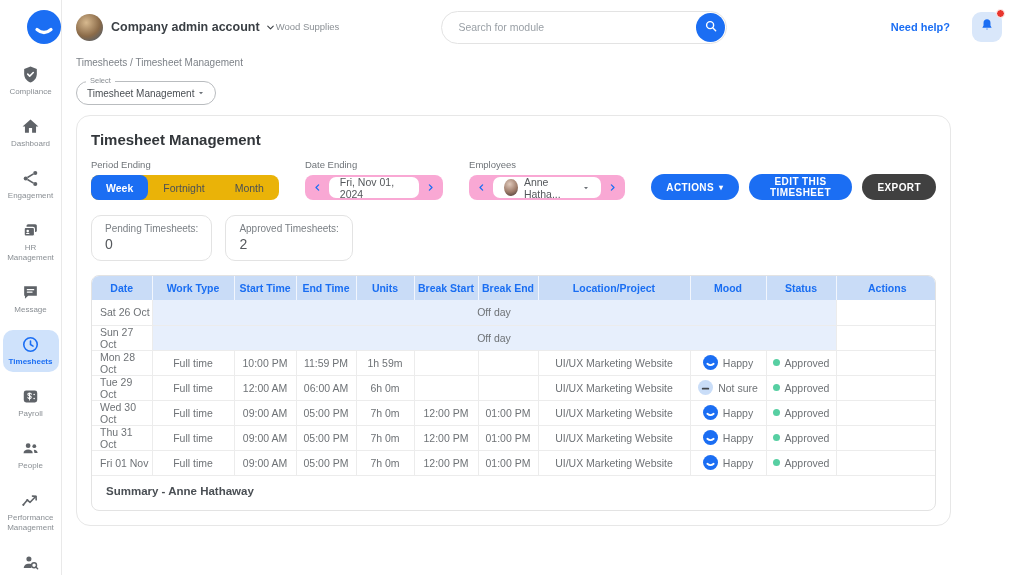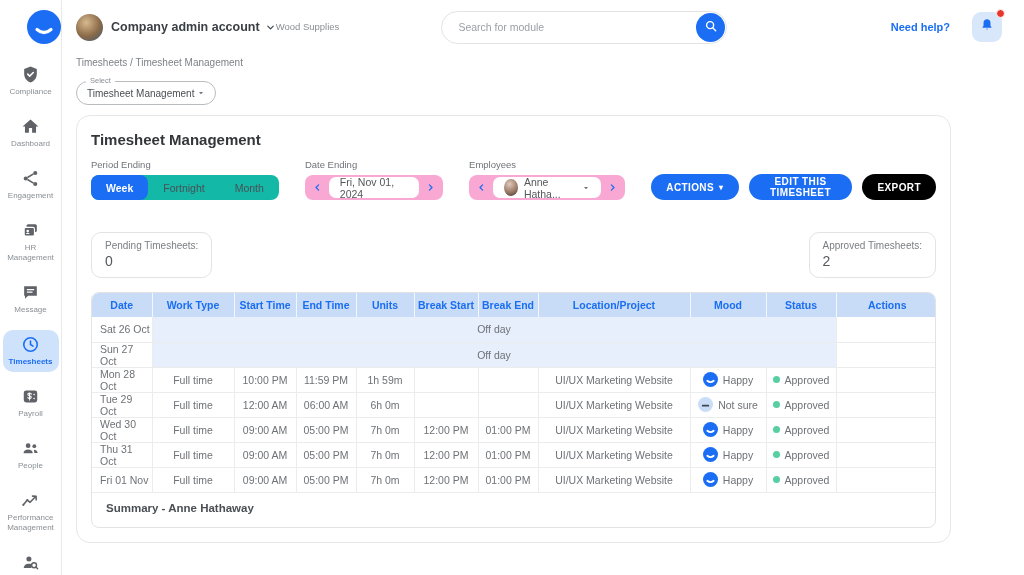--- a/index.html
+++ b/index.html
@@ -55,41 +55,41 @@
   .caret-down svg { width:8px; height:8px; color:#6d7278; display:block; }
 
   
   .card { margin:10px 0 0 14px; width:875px; border:1px solid #e7e7e7; border-radius:14px;
     padding:15px 14px 14px; background:#fff; }
   .card-title { font-size:15px; font-weight:bold; color:#33373b; }
 
   .controls-row { display:flex; align-items:flex-end; margin-top:11px; gap:26px; }
   .control-group { display:flex; flex-direction:column; gap:5px; }
   .control-label { font-size:9.5px; color:#6f7479; }
-  .segmented { display:flex; background:#14b8a6; border-radius:8px; height:25px; align-items:stretch; }
+  .segmented { display:flex; background:#eab308; border-radius:8px; height:25px; align-items:stretch; }
   .segment { padding:0 15px; font-size:10.5px; color:#4a5056; display:flex; align-items:center;
     border-radius:8px; cursor:pointer; }
   .segment.active { background:#1b6ef3; color:#fff; font-weight:bold; }
   .stepper { display:flex; background:#f9a8d4; border-radius:8px; height:25px; align-items:center; padding:0 1px; }
   .stepper-btn { width:27px; height:25px; display:flex; align-items:center; justify-content:center;
     background:none; border:none; cursor:pointer; color:#1b6ef3; }
   .stepper-btn svg { width:9px; height:9px; }
   .stepper-box { background:#fff; border-radius:7px; height:21px; display:flex; align-items:center;
     padding:0 11px; font-size:10.5px; color:#55585c; gap:6px; cursor:pointer; }
   .employee-avatar { width:17px; height:17px; border-radius:50%;
     background:radial-gradient(circle at 40% 30%, #e0c9bb 0%, #9c7a68 55%, #3c3230 100%); }
 
   .buttons { margin-left:auto; display:flex; gap:10px; align-items:center; }
   .btn { border:none; border-radius:15px; height:26px; padding:0 15px; font-size:10px; font-weight:bold;
     letter-spacing:.4px; color:#fff; background:#1b6ef3; display:flex; align-items:center; gap:5px;
     cursor:pointer; font-family:inherit; }
   .btn .btn-caret { font-size:8px; }
-  .btn.gray { background:#000000; }
-
-  .stats-row { display:flex; gap:13px; margin-top:32px;justify-content:space-between; }
+  .btn.gray { background:#404040; }
+
+  .stats-row { display:flex; gap:13px; margin-top:15px; }
   .stat-card { border:1px solid #e3e3e3; border-radius:10px; padding:7px 13px 8px; min-width:100px; }
   .stat-label { font-size:10px; color:#7a7f84; }
   .stat-value { font-size:14px; color:#55585c; margin-top:2px; }
 
   
   .table-wrap { margin-top:14px; border:1px solid #e3e3e3; border-radius:8px; overflow:hidden; }
   table { width:100%; border-collapse:collapse; table-layout:fixed; }
   thead th { background:#c9dcf7; color:#1a6ef2; font-size:10.5px; font-weight:bold; height:24px;
     border-right:1px solid rgba(255,255,255,.75); }
   thead th:last-child { border-right:none; }

